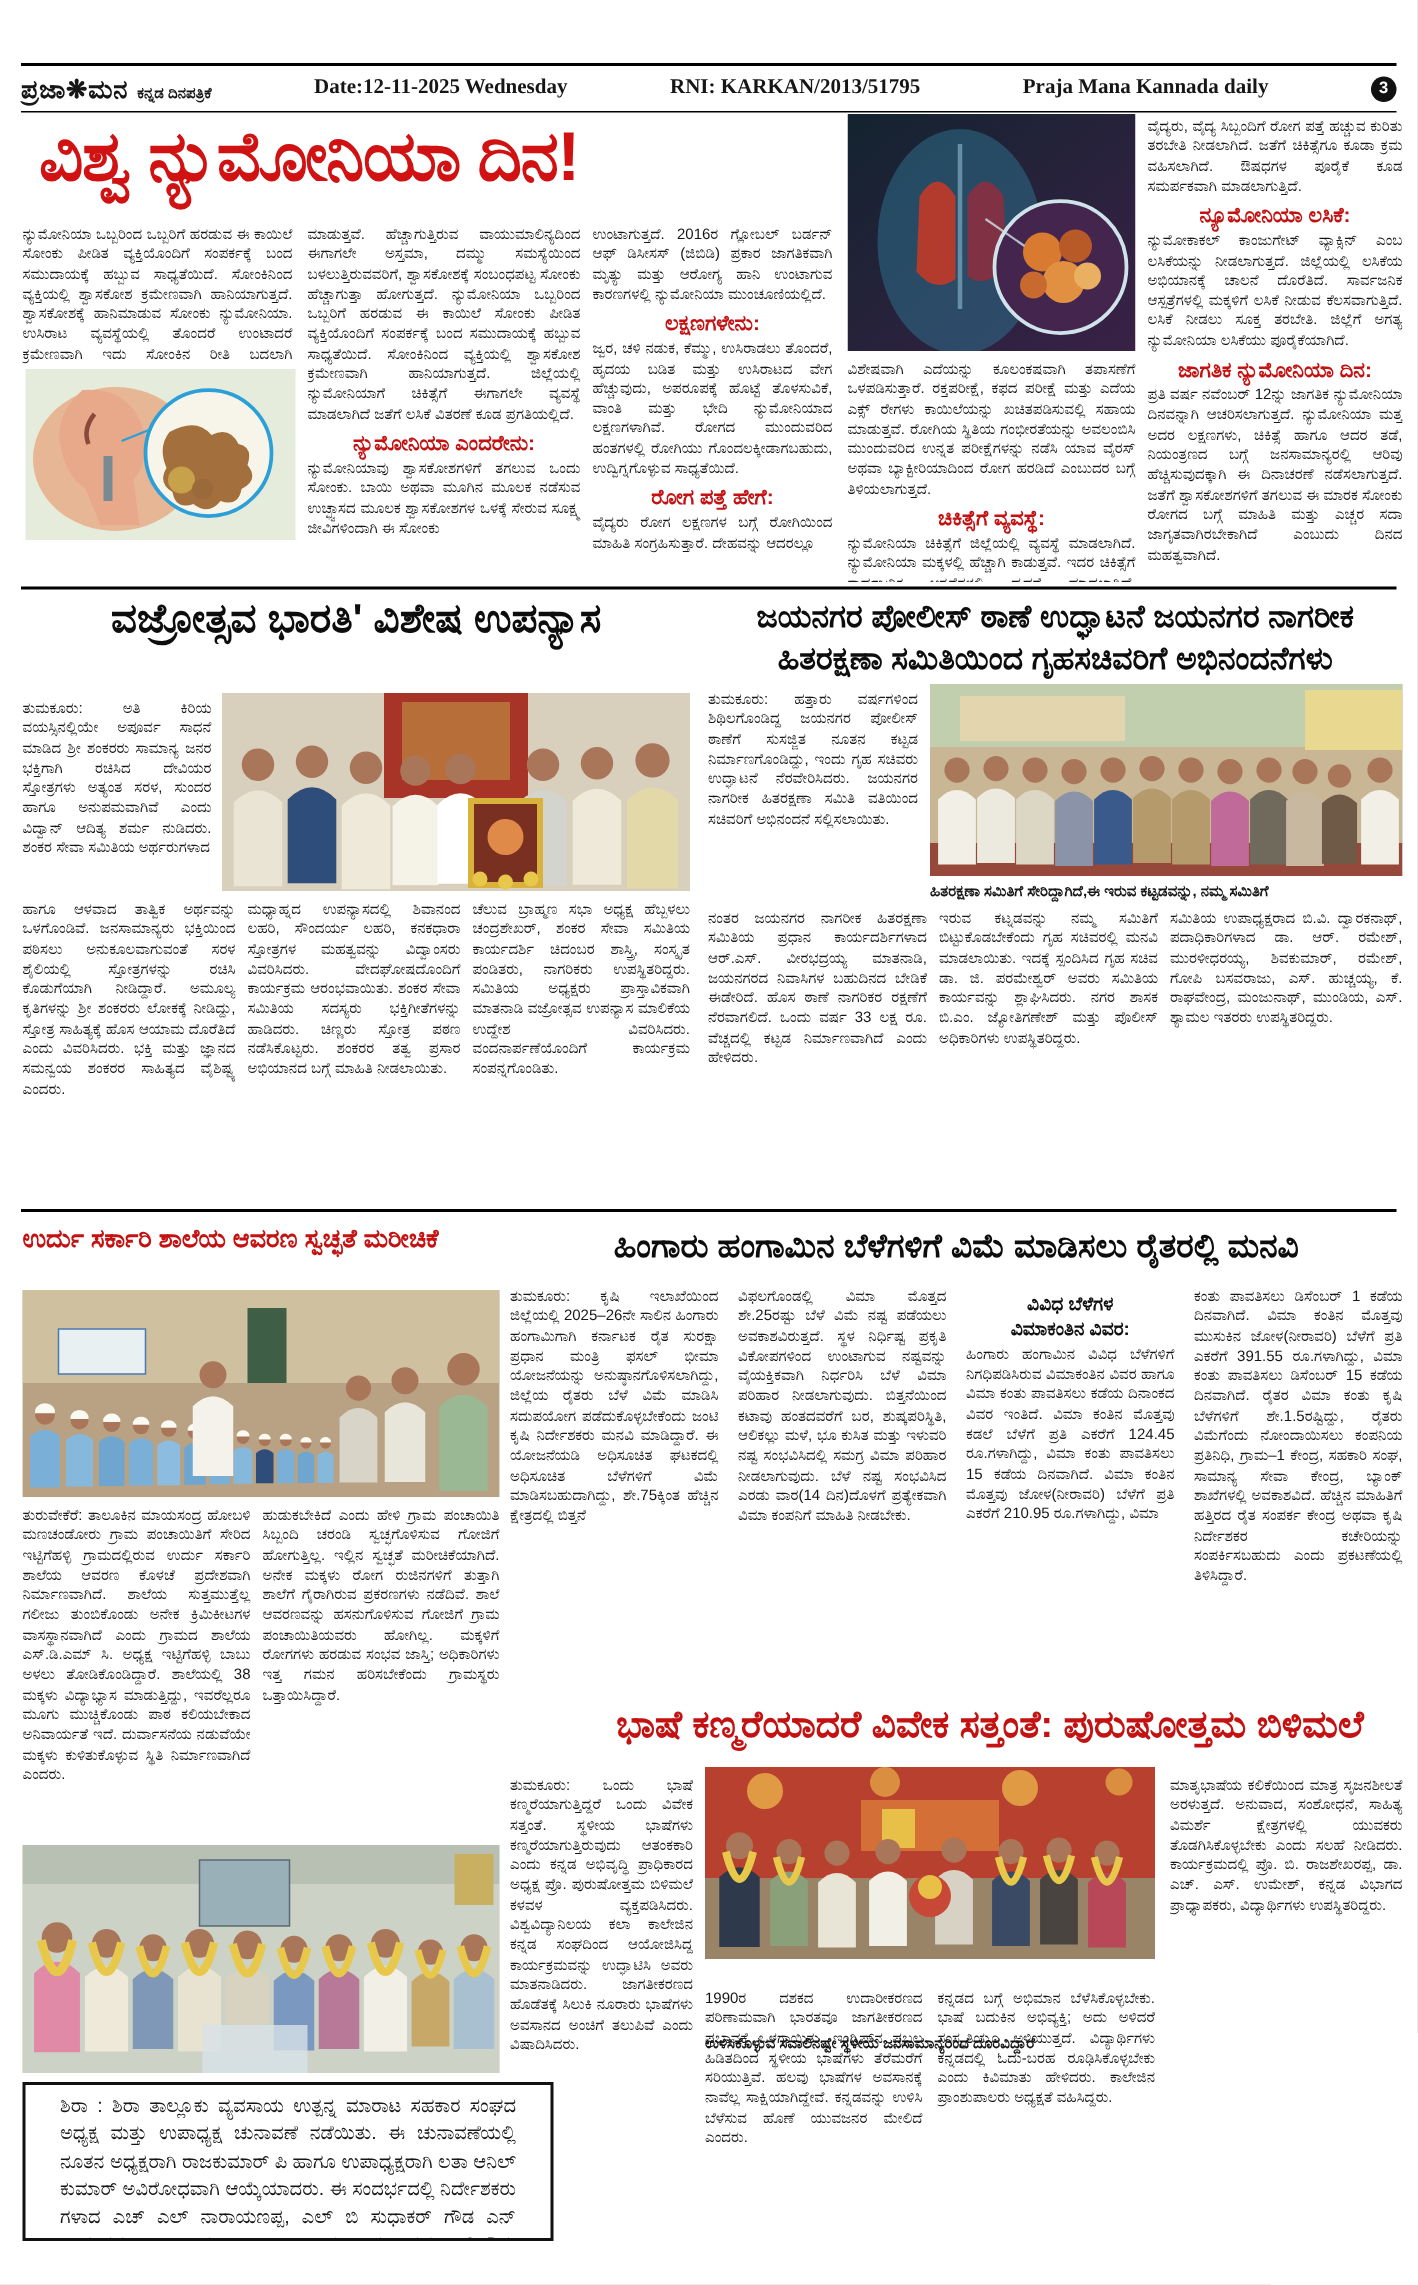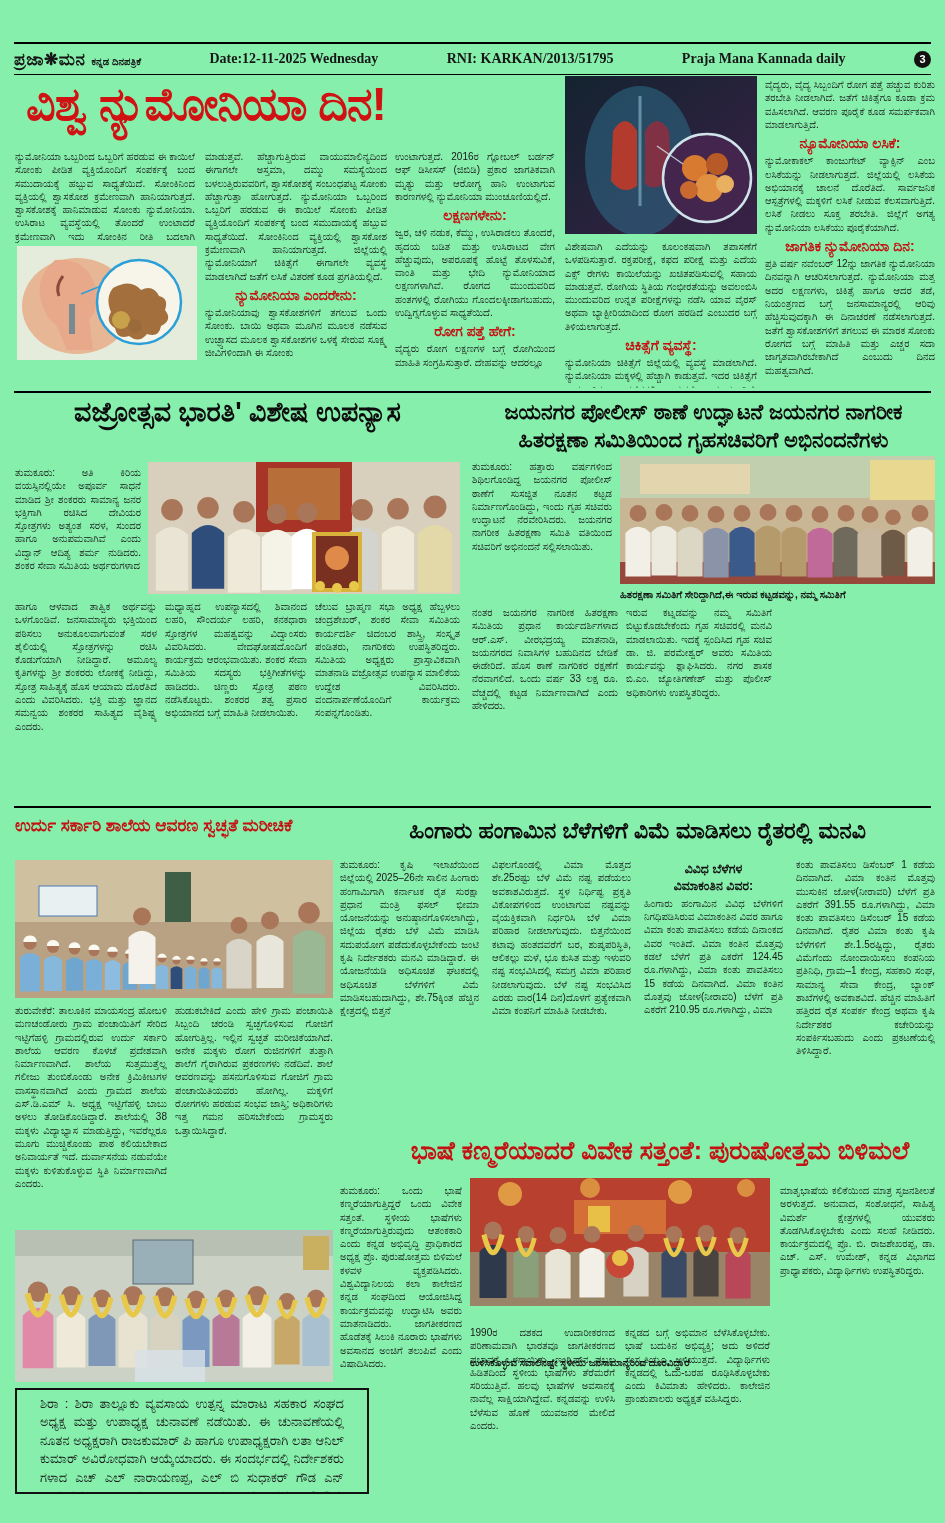--- a/index.html
+++ b/index.html
@@ -1,16 +1,16 @@
 <!DOCTYPE html>
 <html><head>
 <meta charset="utf-8">
 <style>
   html,body{margin:0;padding:0;background:#dcdcdc;}
-  .page{position:relative;width:945px;height:1523px;margin:0 auto;background:#86efac;
+  .page{position:relative;width:945px;height:1523px;margin:0 auto;background:#ffffff;
         font-family:"Liberation Sans",sans-serif;color:#161616;overflow:hidden;}
   .abs{position:absolute;}
   .rule{position:absolute;left:14px;width:917px;background:#000;}
   
   .hdr{position:absolute;left:14px;top:42px;width:917px;height:30px;
        border-top:2px solid #000;border-bottom:1.5px solid #000;
        display:flex;align-items:center;justify-content:space-between;}
   .logo{font-weight:bold;font-size:17px;letter-spacing:.5px;}
   .tagline{font-size:10px;margin-left:6px;font-weight:bold;}
   .hmeta{font-family:"Liberation Serif",serif;font-weight:bold;font-size:14px;}
@@ -114,21 +114,21 @@
     <p>ವೈದ್ಯರು ರೋಗ ಲಕ್ಷಣಗಳ ಬಗ್ಗೆ ರೋಗಿಯಿಂದ ಮಾಹಿತಿ ಸಂಗ್ರಹಿಸುತ್ತಾರೆ. ದೇಹವನ್ನು ಆದರಲ್ಲೂ</p>
   </div>
 
   <div class="abs body-txt" style="left:565px;top:240px;width:192px;height:148px;">
     <p>ವಿಶೇಷವಾಗಿ ಎದೆಯನ್ನು ಕೂಲಂಕಷವಾಗಿ ತಪಾಸಣೆಗೆ ಒಳಪಡಿಸುತ್ತಾರೆ. ರಕ್ತಪರೀಕ್ಷೆ, ಕಫದ ಪರೀಕ್ಷೆ ಮತ್ತು ಎದೆಯ ಎಕ್ಸ್ ರೇಗಳು ಕಾಯಿಲೆಯನ್ನು ಖಚಿತಪಡಿಸುವಲ್ಲಿ ಸಹಾಯ ಮಾಡುತ್ತವೆ. ರೋಗಿಯ ಸ್ಥಿತಿಯ ಗಂಭೀರತೆಯನ್ನು ಅವಲಂಬಿಸಿ ಮುಂದುವರಿದ ಉನ್ನತ ಪರೀಕ್ಷೆಗಳನ್ನು ನಡೆಸಿ ಯಾವ ವೈರಸ್ ಅಥವಾ ಬ್ಯಾಕ್ಟೀರಿಯಾದಿಂದ ರೋಗ ಹರಡಿದೆ ಎಂಬುದರ ಬಗ್ಗೆ ತಿಳಿಯಲಾಗುತ್ತದೆ.</p>
     <div class="subhead">ಚಿಕಿತ್ಸೆಗೆ ವ್ಯವಸ್ಥೆ:</div>
     <p>ನ್ಯುಮೋನಿಯಾ ಚಿಕಿತ್ಸೆಗೆ ಜಿಲ್ಲೆಯಲ್ಲಿ ವ್ಯವಸ್ಥೆ ಮಾಡಲಾಗಿದೆ. ನ್ಯುಮೋನಿಯಾ ಮಕ್ಕಳಲ್ಲಿ ಹೆಚ್ಚಾಗಿ ಕಾಡುತ್ತವೆ. ಇದರ ಚಿಕಿತ್ಸೆಗೆ ಸಾರ್ವಜನಿಕ ಆಸ್ಪತ್ರೆಗಳಲ್ಲಿ ವ್ಯವಸ್ಥೆ ಮಾಡಲಾಗಿದೆ. ಆಶಾಕಾರ್ಯರ್ತೆಯರು,</p>
   </div>
 
   <div class="abs body-txt" style="left:765px;top:78px;width:170px;height:310px;">
-    <p>ವೈದ್ಯರು, ವೈದ್ಯ ಸಿಬ್ಬಂದಿಗೆ ರೋಗ ಪತ್ತೆ ಹಚ್ಚುವ ಕುರಿತು ತರಬೇತಿ ನೀಡಲಾಗಿದೆ. ಜತೆಗೆ ಚಿಕಿತ್ಸೆಗೂ ಕೂಡಾ ಕ್ರಮ ವಹಿಸಲಾಗಿದೆ. ಆವರಣ ಪೂರೈಕೆ ಕೂಡ ಸಮರ್ಪಕವಾಗಿ ಮಾಡಲಾಗುತ್ತಿದೆ.</p>
+    <p>ವೈದ್ಯರು, ವೈದ್ಯ ಸಿಬ್ಬಂದಿಗೆ ರೋಗ ಪತ್ತೆ ಹಚ್ಚುವ ಕುರಿತು ತರಬೇತಿ ನೀಡಲಾಗಿದೆ. ಜತೆಗೆ ಚಿಕಿತ್ಸೆಗೂ ಕೂಡಾ ಕ್ರಮ ವಹಿಸಲಾಗಿದೆ. ಔಷಧಗಳ ಪೂರೈಕೆ ಕೂಡ ಸಮರ್ಪಕವಾಗಿ ಮಾಡಲಾಗುತ್ತಿದೆ.</p>
     <div class="subhead">ನ್ಯೂಮೋನಿಯಾ ಲಸಿಕೆ:</div>
     <p>ನ್ಯುಮೋಕಾಕಲ್ ಕಾಂಜುಗೇಟ್ ವ್ಯಾಕ್ಸಿನ್ ಎಂಬ ಲಸಿಕೆಯನ್ನು ನೀಡಲಾಗುತ್ತದೆ. ಜಿಲ್ಲೆಯಲ್ಲಿ ಲಸಿಕೆಯ ಅಭಿಯಾನಕ್ಕೆ ಚಾಲನೆ ದೊರೆತಿದೆ. ಸಾರ್ವಜನಿಕ ಆಸ್ಪತ್ರೆಗಳಲ್ಲಿ ಮಕ್ಕಳಿಗೆ ಲಸಿಕೆ ನೀಡುವ ಕೆಲಸವಾಗುತ್ತಿದೆ. ಲಸಿಕೆ ನೀಡಲು ಸೂಕ್ತ ತರಬೇತಿ. ಜಿಲ್ಲೆಗೆ ಅಗತ್ಯ ನ್ಯುಮೋನಿಯಾ ಲಸಿಕೆಯು ಪೂರೈಕೆಯಾಗಿದೆ.</p>
     <div class="subhead">ಜಾಗತಿಕ ನ್ಯುಮೋನಿಯಾ ದಿನ:</div>
     <p>ಪ್ರತಿ ವರ್ಷ ನವೆಂಬರ್ 12ನ್ನು ಜಾಗತಿಕ ನ್ಯುಮೋನಿಯಾ ದಿನವನ್ನಾಗಿ ಆಚರಿಸಲಾಗುತ್ತದೆ. ನ್ಯುಮೋನಿಯಾ ಮತ್ತ ಅದರ ಲಕ್ಷಣಗಳು, ಚಿಕಿತ್ಸೆ ಹಾಗೂ ಆದರ ತಡೆ, ನಿಯಂತ್ರಣದ ಬಗ್ಗೆ ಜನಸಾಮಾನ್ಯರಲ್ಲಿ ಆರಿವು ಹೆಚ್ಚಿಸುವುದಕ್ಕಾಗಿ ಈ ದಿನಾಚರಣೆ ನಡೆಸಲಾಗುತ್ತದೆ. ಜತೆಗೆ ಶ್ವಾಸಕೋಶಗಳಿಗೆ ತಗಲುವ ಈ ಮಾರಕ ಸೋಂಕು ರೋಗದ ಬಗ್ಗೆ ಮಾಹಿತಿ ಮತ್ತು ಎಚ್ಚರ ಸದಾ ಜಾಗೃತವಾಗಿರಬೇಕಾಗಿದೆ ಎಂಬುದು ದಿನದ ಮಹತ್ವವಾಗಿದೆ.</p>
   </div>
 
   <div class="rule" style="top:391px;height:2px;"></div>
 
   <div class="abs h-blk" style="left:15px;top:397px;width:445px;font-size:27px;">ವಜ್ರೋತ್ಸವ ಭಾರತಿ' ವಿಶೇಷ ಉಪನ್ಯಾಸ</div>
 
@@ -198,20 +198,23 @@
     </svg>
   </div>
 
   <div class="abs caption" style="left:620px;top:588px;width:315px;height:14px;">ಹಿತರಕ್ಷಣಾ ಸಮಿತಿಗೆ ಸೇರಿದ್ದಾಗಿದೆ,ಈ  ಇರುವ ಕಟ್ಟಡವನ್ನು, ನಮ್ಮ ಸಮಿತಿಗೆ</div>
 
   <div class="abs body-txt" style="left:472px;top:606px;width:146px;height:196px;">
       <p>ನಂತರ ಜಯನಗರ ನಾಗರೀಕ ಹಿತರಕ್ಷಣಾ ಸಮಿತಿಯ ಪ್ರಧಾನ ಕಾರ್ಯದರ್ಶಿಗಳಾದ ಆರ್.ಎಸ್. ವೀರಭದ್ರಯ್ಯ ಮಾತನಾಡಿ, ಜಯನಗರದ ನಿವಾಸಿಗಳ ಬಹುದಿನದ ಬೇಡಿಕೆ ಈಡೇರಿದೆ. ಹೊಸ ಠಾಣೆ ನಾಗರಿಕರ ರಕ್ಷಣೆಗೆ ನೆರವಾಗಲಿದೆ. ಒಂದು ವರ್ಷ 33 ಲಕ್ಷ ರೂ. ವೆಚ್ಚದಲ್ಲಿ ಕಟ್ಟಡ ನಿರ್ಮಾಣವಾಗಿದೆ ಎಂದು ಹೇಳಿದರು.</p>
     </div>
   <div class="abs body-txt" style="left:626px;top:606px;width:146px;height:196px;">
       <p>ಇರುವ ಕಟ್ನಡವನ್ನು ನಮ್ಮ ಸಮಿತಿಗೆ ಬಿಟ್ಟುಕೊಡಬೇಕೆಂದು ಗೃಹ ಸಚಿವರಲ್ಲಿ ಮನವಿ ಮಾಡಲಾಯಿತು. ಇದಕ್ಕೆ ಸ್ಪಂದಿಸಿದ ಗೃಹ ಸಚಿವ ಡಾ. ಜಿ. ಪರಮೇಶ್ವರ್ ಅವರು ಸಮಿತಿಯ ಕಾರ್ಯವನ್ನು ಶ್ಲಾಘಿಸಿದರು. ನಗರ ಶಾಸಕ ಬಿ.ಎಂ. ಜ್ಯೋತಿಗಣೇಶ್ ಮತ್ತು ಪೊಲೀಸ್ ಅಧಿಕಾರಿಗಳು ಉಪಸ್ಥಿತರಿದ್ದರು.</p>
+    </div>
+  <div class="abs body-txt" style="left:780px;top:606px;width:155px;height:196px;">
+      <p>ಸಮಿತಿಯ ಉಪಾಧ್ಯಕ್ಷರಾದ ಬಿ.ವಿ. ದ್ವಾರಕನಾಥ್, ಪದಾಧಿಕಾರಿಗಳಾದ ಡಾ. ಆರ್. ರಮೇಶ್, ಮುರಳೀಧರಯ್ಯ, ಶಿವಕುಮಾರ್, ರಮೇಶ್, ಗೋಪಿ ಬಸವರಾಜು, ಎಸ್. ಹುಚ್ಚಯ್ಯ, ಕೆ. ರಾಘವೇಂದ್ರ, ಮಂಜುನಾಥ್, ಮುಂಡಿಯ, ಎಸ್. ಶ್ಯಾಮಲ ಇತರರು ಉಪಸ್ಥಿತರಿದ್ದರು.</p>
     </div>
 
   <div class="rule" style="top:806px;height:2px;"></div>
 
   <div class="abs h-red" style="left:15px;top:816px;width:320px;font-size:17px;text-align:left;">ಉರ್ದು ಸರ್ಕಾರಿ ಶಾಲೆಯ ಆವರಣ ಸ್ವಚ್ಛತೆ ಮರೀಚಿಕೆ</div>
 
   <div class="photo" style="left:15px;top:860px;width:318px;height:138px;">
     <svg viewBox="0 0 318 138" preserveAspectRatio="none">
       <rect width="318" height="138" fill="#b8a283"></rect>
       <rect x="0" y="0" width="318" height="62" fill="#cfc0a0"></rect>

